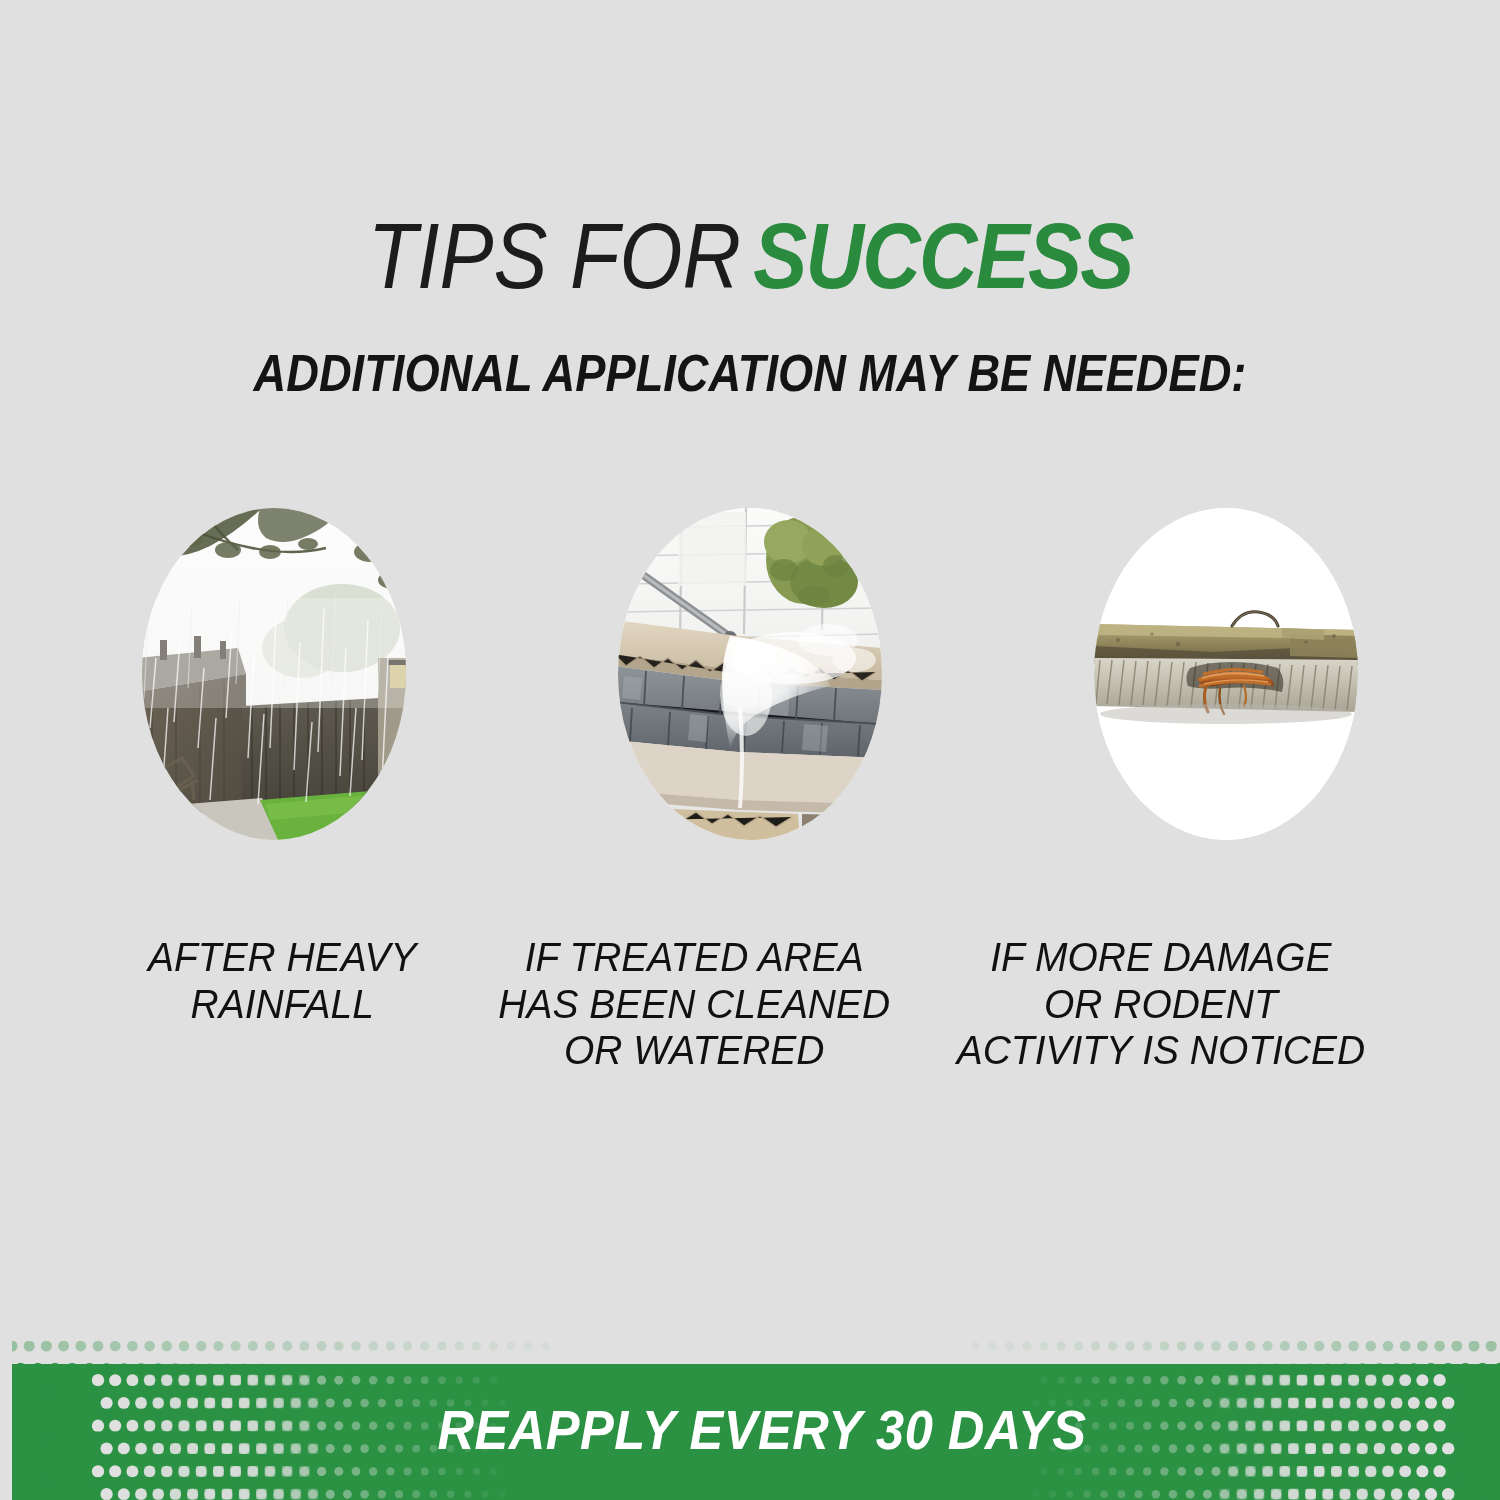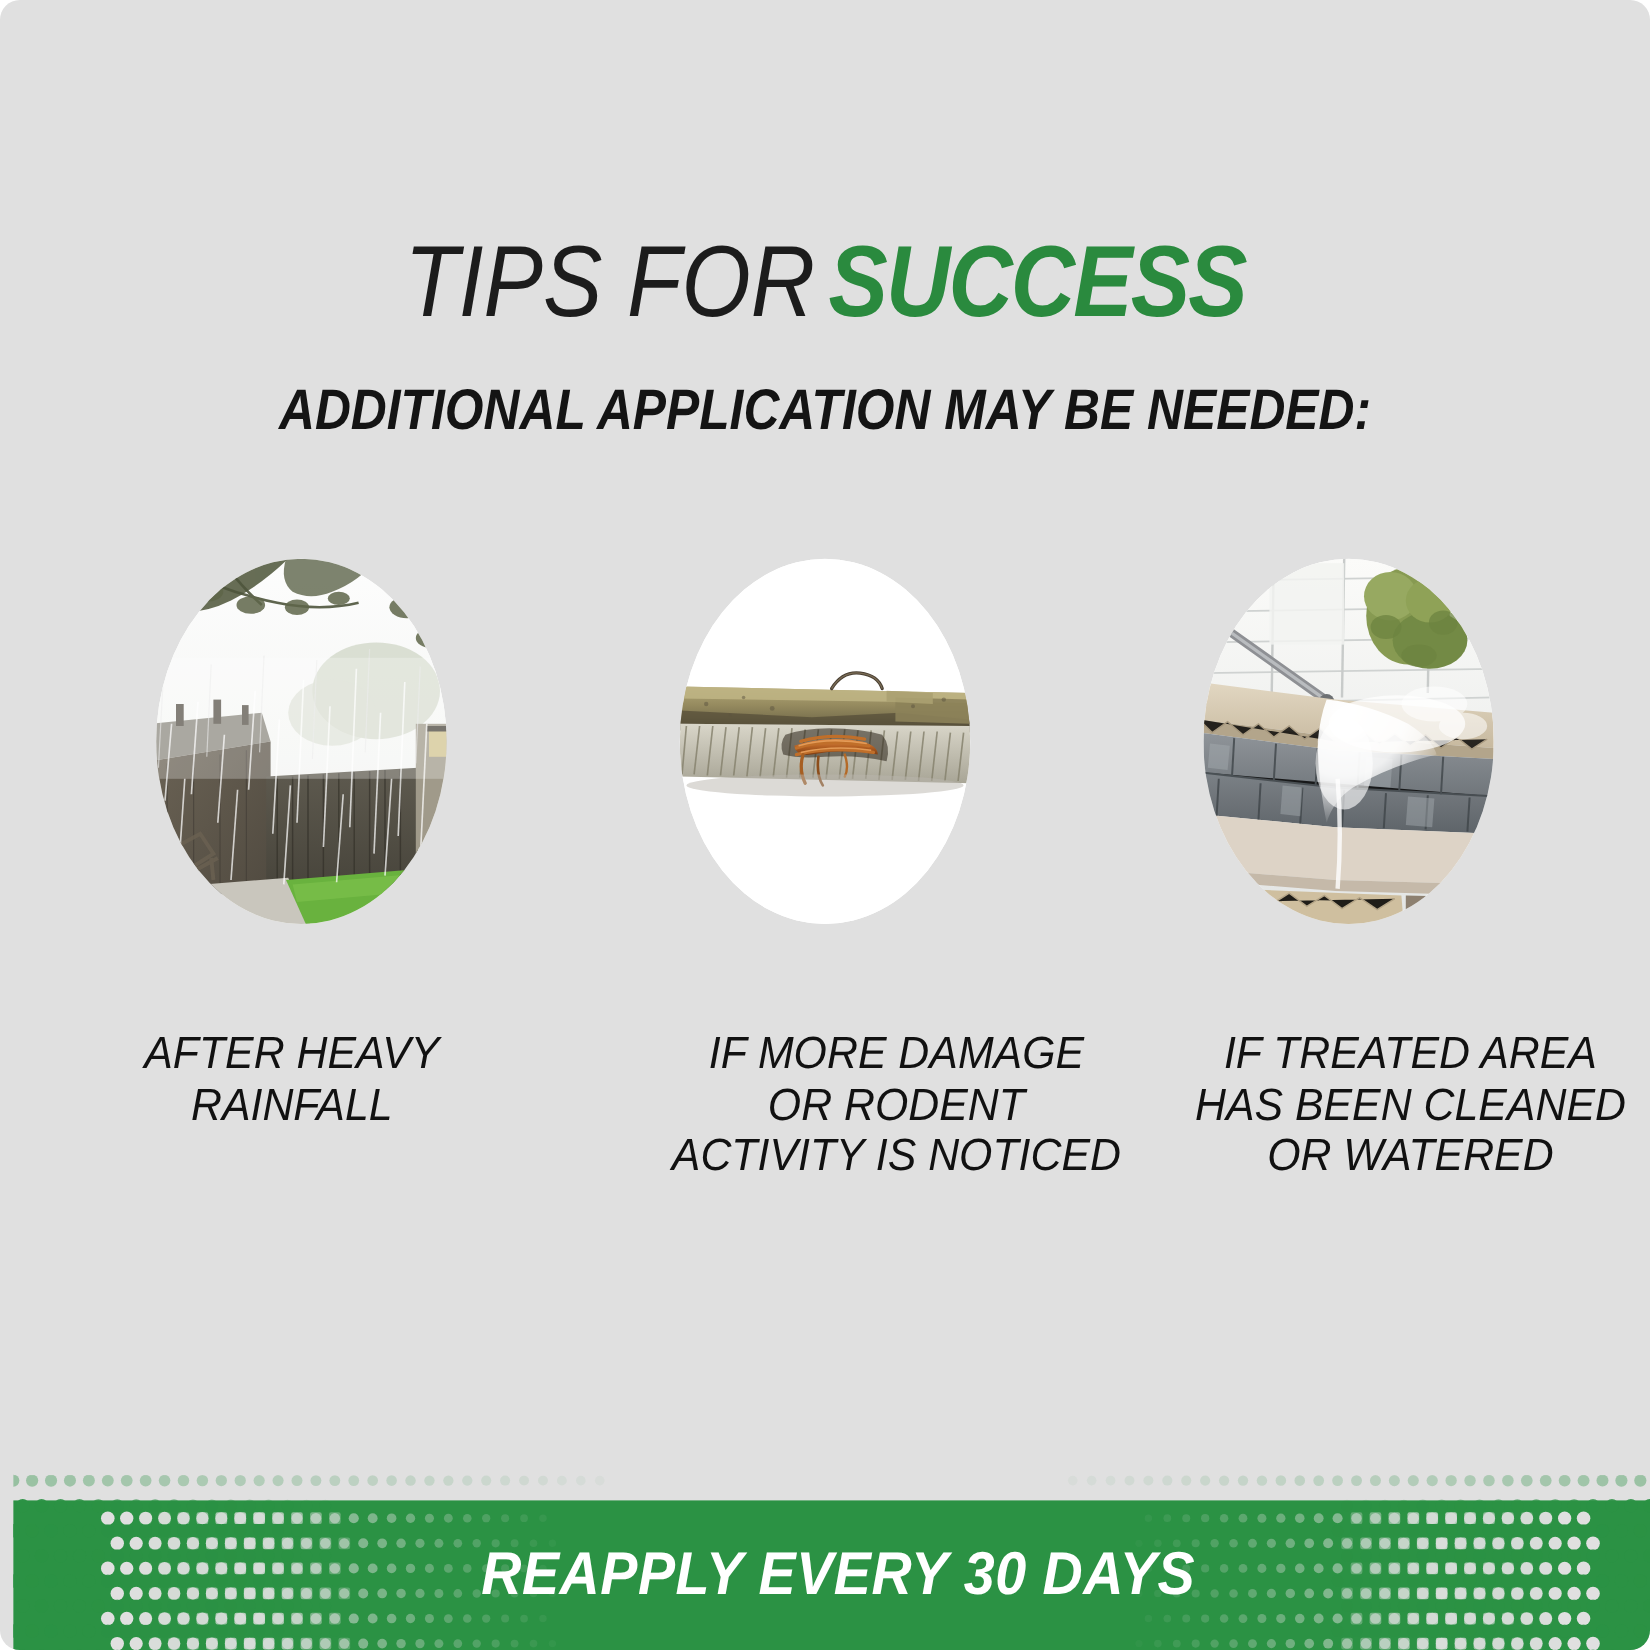--- a/index.html
+++ b/index.html
@@ -13,21 +13,20 @@
     overflow: hidden;
     font-family: "Liberation Sans", sans-serif;
   }
 
   #poster {
     position: relative;
     width: 1500px;
     height: 1500px;
     background: #e0e0e0;
     overflow: hidden;
-    border-radius: 18px;
   }
 
   
   .headline {
     position: absolute;
     top: 208px;
     left: 0;
     width: 1500px;
     text-align: center;
     font-family: "Liberation Sans Narrow", "Liberation Sans", sans-serif;
@@ -77,21 +76,21 @@
     width: 1500px;
     display: flex;
     justify-content: center;
     align-items: flex-start;
     gap: 176px;
   }
   .card {
     width: 300px;
     display: flex;
     flex-direction: column;
-    align-items: flex-start;
+    align-items: flex-end;
   }
 
   .circle-wrap {
     position: relative;
     width: 300px;
     height: 380px;
     display: flex;
     align-items: flex-start;
     justify-content: center;
   }
@@ -305,121 +304,20 @@
                 <path d="M240 98 L236 186"></path>
             </g>
 
             <rect x="0" y="90" width="264" height="110" fill="#ffffff" opacity="0.26"></rect>
           </svg>
         </div>
       </div>
       <div class="caption">
         <span class="cl">AFTER HEAVY</span>
         <span class="cl">RAINFALL</span>
-      </div>
-    </div>
-
-    <div class="card">
-      <div class="circle-wrap">
-        <div class="glow"></div>
-        <div class="photo">
-          <svg viewBox="0 0 264 332" preserveAspectRatio="xMidYMid slice">
-            <defs>
-              <linearGradient id="jacketC" x1="0" y1="0" x2="0" y2="1">
-                <stop offset="0%" stop-color="#b2a878"></stop>
-                <stop offset="45%" stop-color="#978c60"></stop>
-                <stop offset="100%" stop-color="#6e6647"></stop>
-              </linearGradient>
-              <linearGradient id="shredC" x1="0" y1="0" x2="0" y2="1">
-                <stop offset="0%" stop-color="#d9d6c9"></stop>
-                <stop offset="100%" stop-color="#a8a596"></stop>
-              </linearGradient>
-              <linearGradient id="copperC" x1="0" y1="0" x2="0" y2="1">
-                <stop offset="0%" stop-color="#e08b46"></stop>
-                <stop offset="50%" stop-color="#b35f22"></stop>
-                <stop offset="100%" stop-color="#7c3d13"></stop>
-              </linearGradient>
-            </defs>
-            <rect x="0" y="0" width="264" height="332" fill="#ffffff"></rect>
-
-            <path d="M0 116 L264 122 L264 152 L0 150 Z" fill="url(#jacketC)"></path>
-            <path d="M0 116 L264 122 L264 131 L0 127 Z" fill="#c0b585" opacity="0.85"></path>
-
-            <path d="M0 138 L120 144 L200 140 L264 146 L264 158 L0 156 Z" fill="#4f4734" opacity="0.65"></path>
-
-            <path d="M0 150 L264 152 L264 204 L0 198 Z" fill="url(#shredC)"></path>
-            <g stroke="#87836f" stroke-width="1.5" opacity="0.85">
-              <path d="M6 152 L2 196"></path>
-                <path d="M18 152 L13 196"></path>
-              <path d="M30 152 L25 197"></path>
-                <path d="M42 153 L37 197"></path>
-              <path d="M54 153 L49 197"></path>
-                <path d="M66 153 L61 198"></path>
-              <path d="M78 154 L73 198"></path>
-                <path d="M90 154 L85 198"></path>
-              <path d="M102 154 L97 199"></path>
-                <path d="M114 155 L109 199"></path>
-              <path d="M126 155 L121 199"></path>
-                <path d="M138 155 L133 200"></path>
-              <path d="M150 155 L145 200"></path>
-                <path d="M162 156 L157 200"></path>
-              <path d="M174 156 L169 200"></path>
-                <path d="M186 156 L181 201"></path>
-              <path d="M198 157 L193 201"></path>
-                <path d="M210 157 L205 201"></path>
-              <path d="M222 157 L217 202"></path>
-                <path d="M234 157 L229 202"></path>
-              <path d="M246 158 L241 202"></path>
-                <path d="M258 158 L253 202"></path>
-            </g>
-
-            <path d="M96 160 Q112 154 136 154 Q164 154 184 160 Q192 170 188 184 Q160 178 132 180 Q108 182 94 178 Q90 168 96 160 Z" fill="#2a2318" opacity="0.55"></path>
-
-            <g>
-              <path d="M104 170 Q132 160 166 166 Q180 170 180 178 Q150 172 120 178 Q106 180 104 170 Z" fill="url(#copperC)"></path>
-              <g stroke="#c06f2a" stroke-width="3" fill="none" stroke-linecap="round">
-                <path d="M106 172 Q134 163 172 170"></path>
-                <path d="M106 178 Q136 170 176 176"></path>
-                <path d="M110 166 Q138 158 168 164"></path>
-              </g>
-              <g stroke="#e7a05d" stroke-width="1.4" fill="none" opacity="0.9">
-                <path d="M108 170 Q136 162 170 168"></path>
-                <path d="M110 176 Q140 169 174 174"></path>
-              </g>
-
-              <path d="M112 178 Q108 192 114 204" stroke="#a75f22" stroke-width="3" fill="none" stroke-linecap="round"></path>
-              <path d="M126 180 Q124 196 130 206" stroke="#8d4e1b" stroke-width="2.4" fill="none" stroke-linecap="round"></path>
-              <path d="M150 178 Q154 190 150 198" stroke="#b46a27" stroke-width="2.2" fill="none" stroke-linecap="round"></path>
-            </g>
-
-            <g stroke="#4a4034" stroke-width="3" fill="none" stroke-linecap="round">
-              <path d="M138 118 Q148 102 164 104 Q180 106 184 118"></path>
-            </g>
-            <path d="M138 118 Q148 102 164 104 Q180 106 184 118" stroke="#7a6c55" stroke-width="1.2" fill="none"></path>
-
-            <path d="M196 126 L264 128 L264 150 L196 148 Z" fill="#8c8259" opacity="0.9"></path>
-            <path d="M188 120 L230 122 L230 132 L188 130 Z" fill="#aba171" opacity="0.9"></path>
-
-            <ellipse cx="132" cy="206" rx="126" ry="10" fill="#b9b6ad" opacity="0.5"></ellipse>
-
-            <g fill="#5d5540" opacity="0.5">
-              <circle cx="24" cy="132" r="2"></circle>
-                <circle cx="58" cy="126" r="1.6"></circle>
-              <circle cx="84" cy="136" r="2.2"></circle>
-                <circle cx="212" cy="134" r="1.8"></circle>
-              <circle cx="240" cy="128" r="2"></circle>
-                <circle cx="46" cy="142" r="1.4"></circle>
-            </g>
-          </svg>
-        </div>
-      </div>
-      <div class="caption">
-        <span class="cl">IF MORE DAMAGE</span>
-        <span class="cl">OR RODENT</span>
-        <span class="cl">ACTIVITY IS NOTICED</span>
       </div>
     </div>
 
     <div class="card">
       <div class="circle-wrap">
         <div class="glow"></div>
         <div class="photo">
           <svg viewBox="0 0 264 332" preserveAspectRatio="xMidYMid slice">
             <defs>
               <linearGradient id="sidingB" x1="0" y1="0" x2="0" y2="1">
@@ -523,20 +421,121 @@
               <ellipse cx="210" cy="132" rx="30" ry="16"></ellipse>
               <ellipse cx="236" cy="152" rx="22" ry="12"></ellipse>
             </g>
           </svg>
         </div>
       </div>
       <div class="caption">
         <span class="cl">IF TREATED AREA</span>
         <span class="cl">HAS BEEN CLEANED</span>
         <span class="cl">OR WATERED</span>
+      </div>
+    </div>
+
+    <div class="card">
+      <div class="circle-wrap">
+        <div class="glow"></div>
+        <div class="photo">
+          <svg viewBox="0 0 264 332" preserveAspectRatio="xMidYMid slice">
+            <defs>
+              <linearGradient id="jacketC" x1="0" y1="0" x2="0" y2="1">
+                <stop offset="0%" stop-color="#b2a878"></stop>
+                <stop offset="45%" stop-color="#978c60"></stop>
+                <stop offset="100%" stop-color="#6e6647"></stop>
+              </linearGradient>
+              <linearGradient id="shredC" x1="0" y1="0" x2="0" y2="1">
+                <stop offset="0%" stop-color="#d9d6c9"></stop>
+                <stop offset="100%" stop-color="#a8a596"></stop>
+              </linearGradient>
+              <linearGradient id="copperC" x1="0" y1="0" x2="0" y2="1">
+                <stop offset="0%" stop-color="#e08b46"></stop>
+                <stop offset="50%" stop-color="#b35f22"></stop>
+                <stop offset="100%" stop-color="#7c3d13"></stop>
+              </linearGradient>
+            </defs>
+            <rect x="0" y="0" width="264" height="332" fill="#ffffff"></rect>
+
+            <path d="M0 116 L264 122 L264 152 L0 150 Z" fill="url(#jacketC)"></path>
+            <path d="M0 116 L264 122 L264 131 L0 127 Z" fill="#c0b585" opacity="0.85"></path>
+
+            <path d="M0 138 L120 144 L200 140 L264 146 L264 158 L0 156 Z" fill="#4f4734" opacity="0.65"></path>
+
+            <path d="M0 150 L264 152 L264 204 L0 198 Z" fill="url(#shredC)"></path>
+            <g stroke="#87836f" stroke-width="1.5" opacity="0.85">
+              <path d="M6 152 L2 196"></path>
+                <path d="M18 152 L13 196"></path>
+              <path d="M30 152 L25 197"></path>
+                <path d="M42 153 L37 197"></path>
+              <path d="M54 153 L49 197"></path>
+                <path d="M66 153 L61 198"></path>
+              <path d="M78 154 L73 198"></path>
+                <path d="M90 154 L85 198"></path>
+              <path d="M102 154 L97 199"></path>
+                <path d="M114 155 L109 199"></path>
+              <path d="M126 155 L121 199"></path>
+                <path d="M138 155 L133 200"></path>
+              <path d="M150 155 L145 200"></path>
+                <path d="M162 156 L157 200"></path>
+              <path d="M174 156 L169 200"></path>
+                <path d="M186 156 L181 201"></path>
+              <path d="M198 157 L193 201"></path>
+                <path d="M210 157 L205 201"></path>
+              <path d="M222 157 L217 202"></path>
+                <path d="M234 157 L229 202"></path>
+              <path d="M246 158 L241 202"></path>
+                <path d="M258 158 L253 202"></path>
+            </g>
+
+            <path d="M96 160 Q112 154 136 154 Q164 154 184 160 Q192 170 188 184 Q160 178 132 180 Q108 182 94 178 Q90 168 96 160 Z" fill="#2a2318" opacity="0.55"></path>
+
+            <g>
+              <path d="M104 170 Q132 160 166 166 Q180 170 180 178 Q150 172 120 178 Q106 180 104 170 Z" fill="url(#copperC)"></path>
+              <g stroke="#c06f2a" stroke-width="3" fill="none" stroke-linecap="round">
+                <path d="M106 172 Q134 163 172 170"></path>
+                <path d="M106 178 Q136 170 176 176"></path>
+                <path d="M110 166 Q138 158 168 164"></path>
+              </g>
+              <g stroke="#e7a05d" stroke-width="1.4" fill="none" opacity="0.9">
+                <path d="M108 170 Q136 162 170 168"></path>
+                <path d="M110 176 Q140 169 174 174"></path>
+              </g>
+
+              <path d="M112 178 Q108 192 114 204" stroke="#a75f22" stroke-width="3" fill="none" stroke-linecap="round"></path>
+              <path d="M126 180 Q124 196 130 206" stroke="#8d4e1b" stroke-width="2.4" fill="none" stroke-linecap="round"></path>
+              <path d="M150 178 Q154 190 150 198" stroke="#b46a27" stroke-width="2.2" fill="none" stroke-linecap="round"></path>
+            </g>
+
+            <g stroke="#4a4034" stroke-width="3" fill="none" stroke-linecap="round">
+              <path d="M138 118 Q148 102 164 104 Q180 106 184 118"></path>
+            </g>
+            <path d="M138 118 Q148 102 164 104 Q180 106 184 118" stroke="#7a6c55" stroke-width="1.2" fill="none"></path>
+
+            <path d="M196 126 L264 128 L264 150 L196 148 Z" fill="#8c8259" opacity="0.9"></path>
+            <path d="M188 120 L230 122 L230 132 L188 130 Z" fill="#aba171" opacity="0.9"></path>
+
+            <ellipse cx="132" cy="206" rx="126" ry="10" fill="#b9b6ad" opacity="0.5"></ellipse>
+
+            <g fill="#5d5540" opacity="0.5">
+              <circle cx="24" cy="132" r="2"></circle>
+                <circle cx="58" cy="126" r="1.6"></circle>
+              <circle cx="84" cy="136" r="2.2"></circle>
+                <circle cx="212" cy="134" r="1.8"></circle>
+              <circle cx="240" cy="128" r="2"></circle>
+                <circle cx="46" cy="142" r="1.4"></circle>
+            </g>
+          </svg>
+        </div>
+      </div>
+      <div class="caption">
+        <span class="cl">IF MORE DAMAGE</span>
+        <span class="cl">OR RODENT</span>
+        <span class="cl">ACTIVITY IS NOTICED</span>
       </div>
     </div>
 
   </div>
 
   <div class="banner">
     <div class="banner-solid"></div>
     <svg class="halftone" id="halftone-svg" viewBox="0 0 1500 160">
         <circle cx="-17.20" cy="6.00" r="5.60" fill="#2b9244" opacity="0.400"></circle>
         <circle cx="0.00" cy="6.00" r="5.60" fill="#2b9244" opacity="0.400"></circle>

